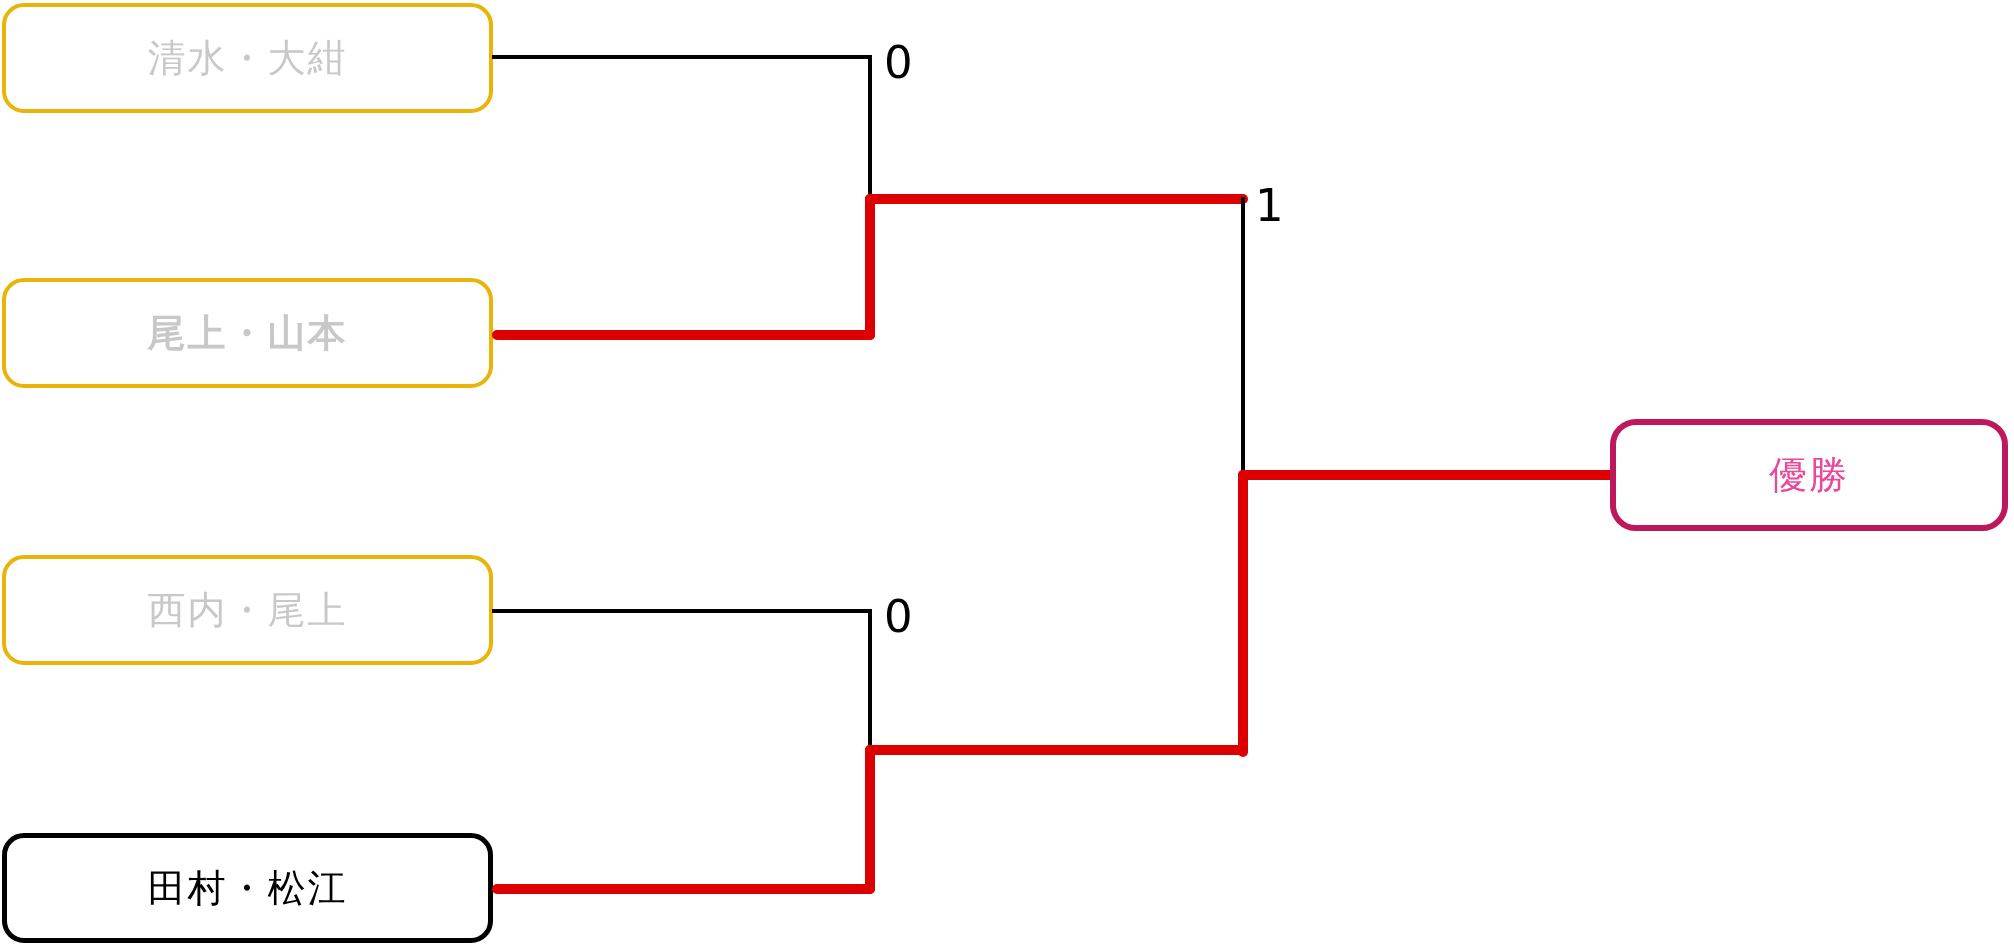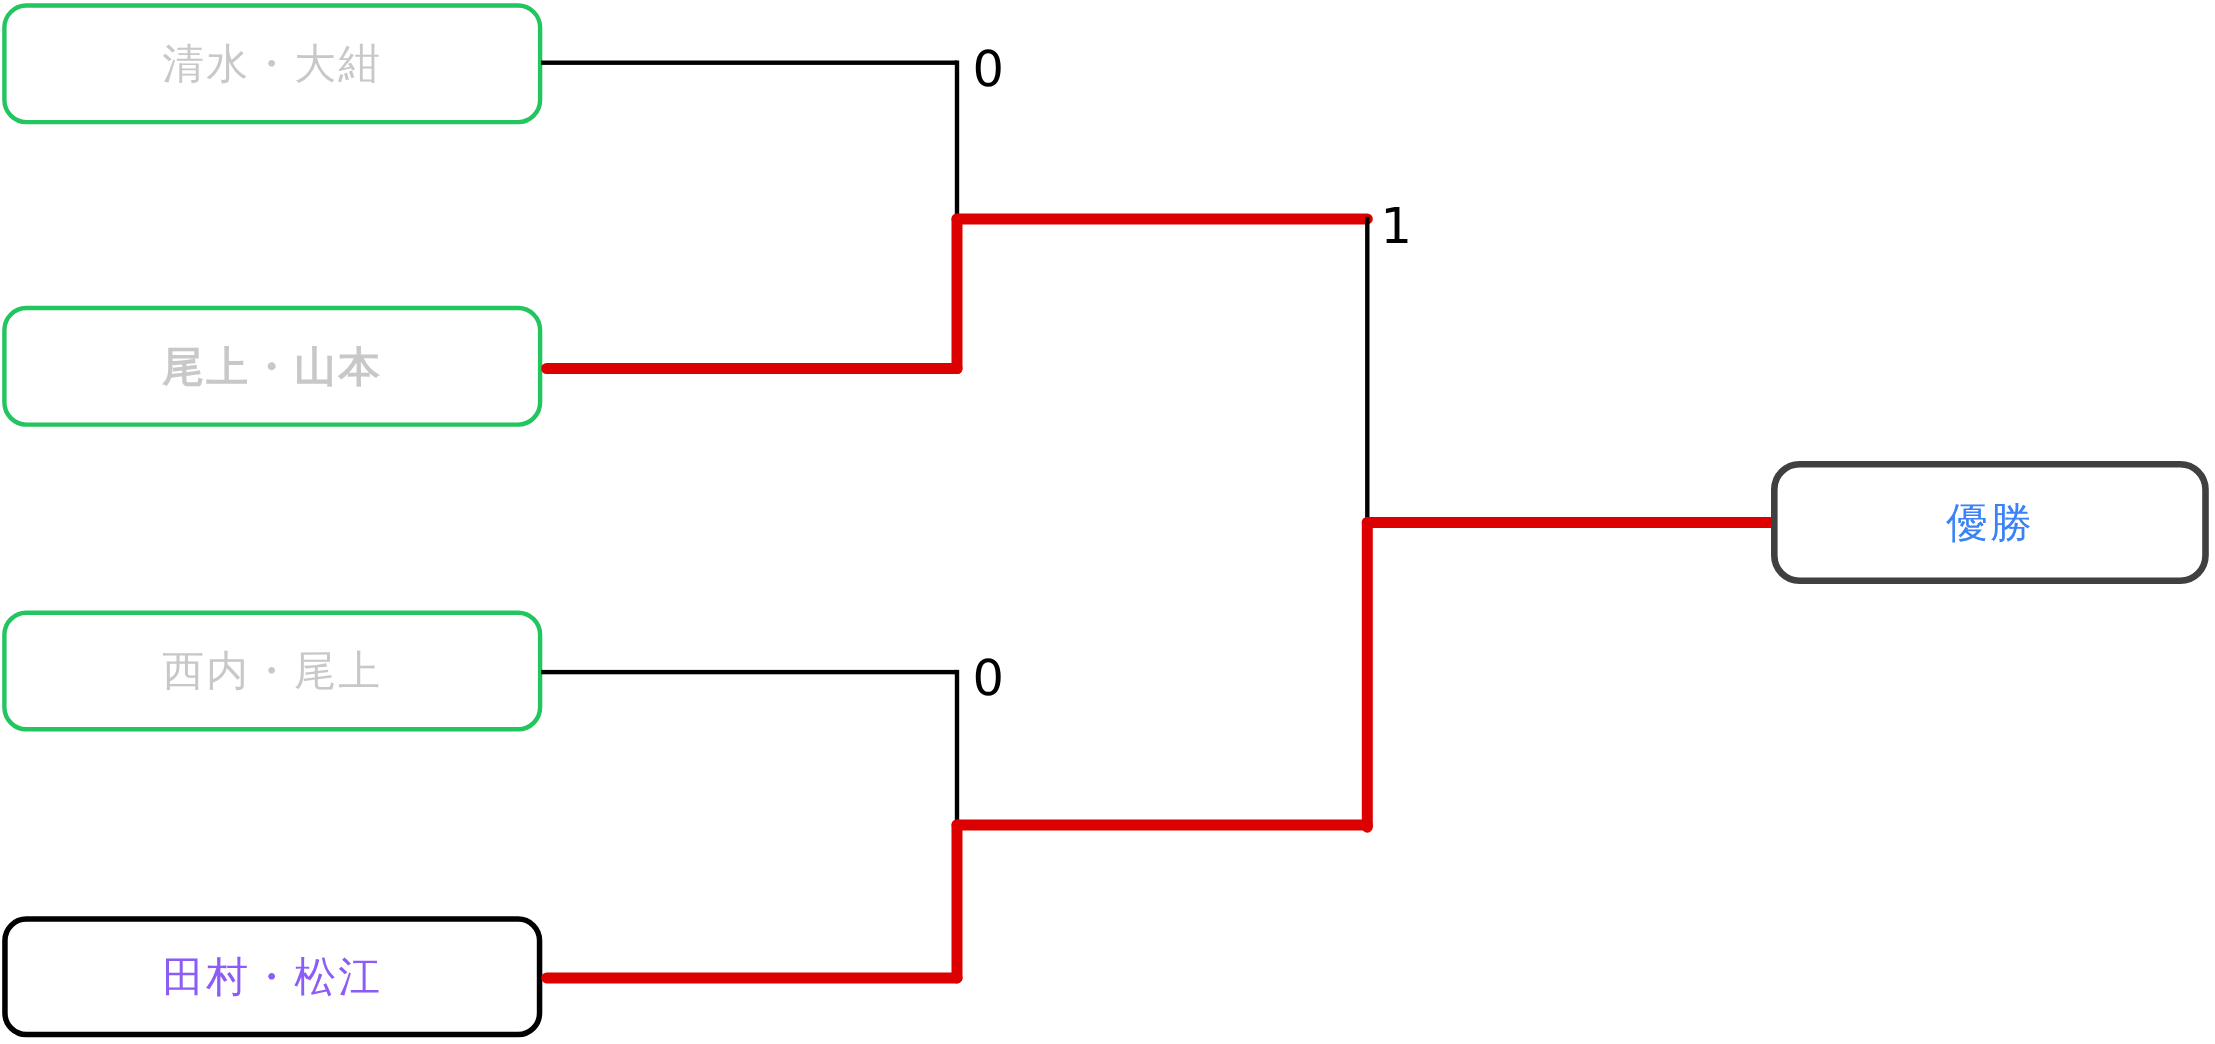--- a/index.html
+++ b/index.html
@@ -23,37 +23,37 @@
     box-sizing: border-box;
     border-radius: 22px;
     display: flex;
     align-items: center;
     justify-content: center;
     font-size: 38px;
     letter-spacing: 2px;
     background: #ffffff;
   }
   .team-box.eliminated {
-    border: 4px solid #22c55e;
+    border: 4px solid #eab308;
     color: #c8c8c8;
   }
   .team-box.advancing {
     border: 5px solid #000000;
-    color: #8b5cf6;
+    color: #000000;
   }
   .champion-box {
     position: absolute;
     left: 1610px;
     top: 419px;
     width: 398px;
     height: 112px;
     box-sizing: border-box;
-    border: 6px solid #404040;
+    border: 6px solid #be185d;
     border-radius: 26px;
-    color: #3b82f6;
+    color: #ec4899;
     display: flex;
     align-items: center;
     justify-content: center;
     font-size: 38px;
     letter-spacing: 2px;
     background: #ffffff;
   }
   .line {
     position: absolute;
   }

